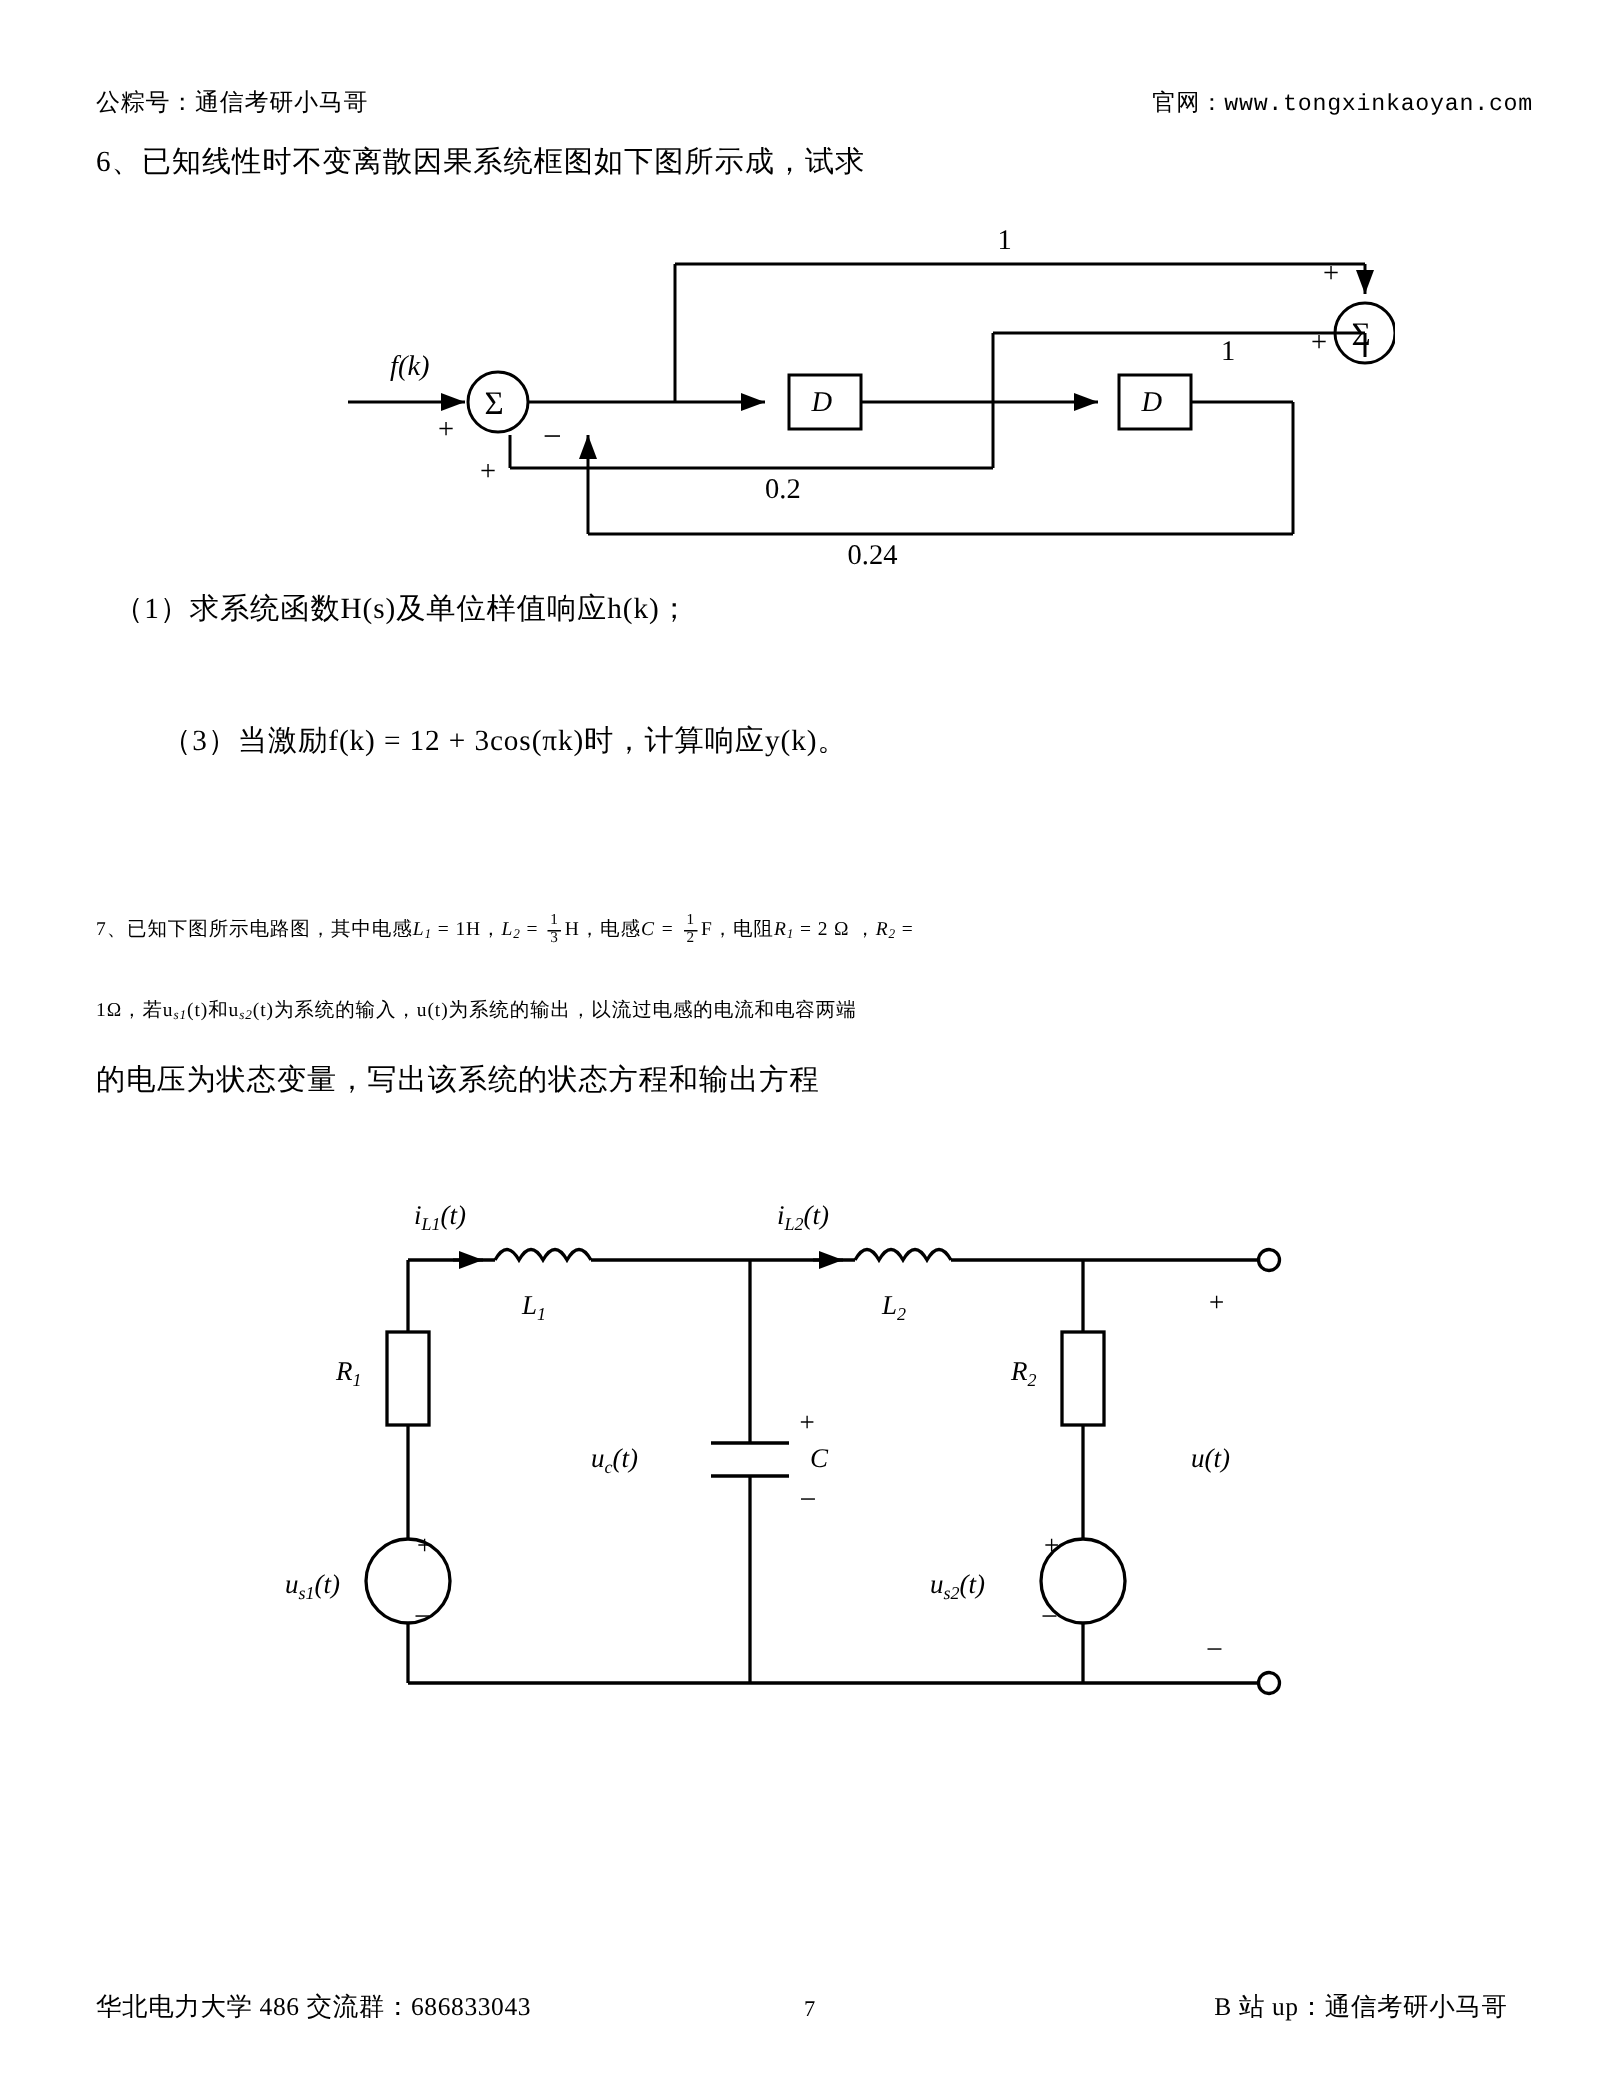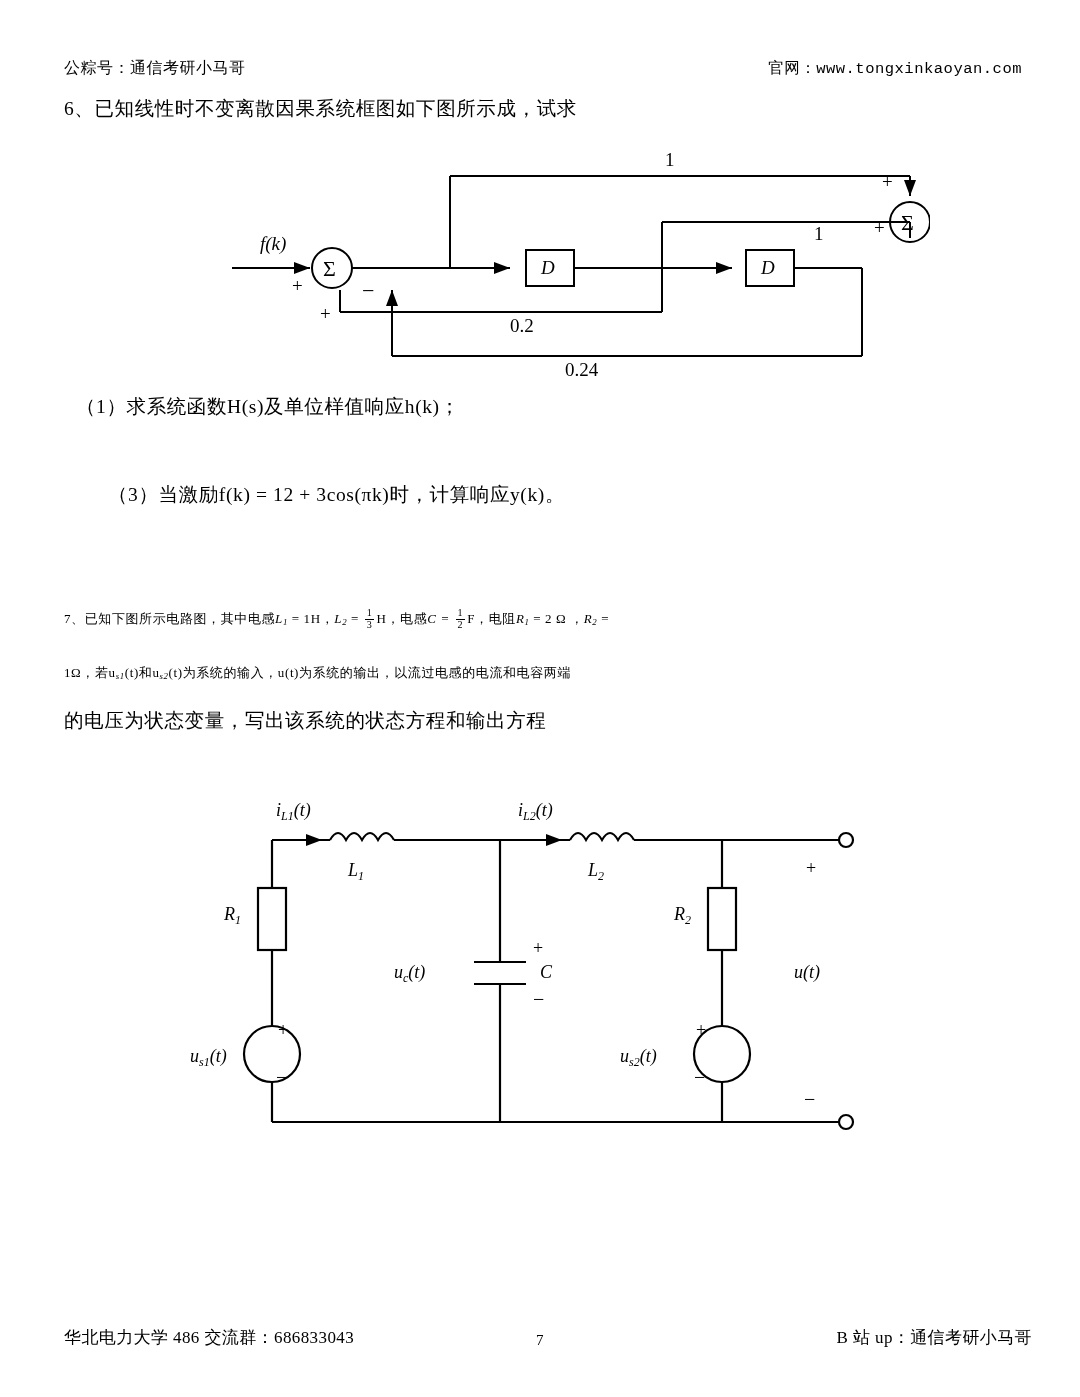--- a/index.html
+++ b/index.html
@@ -63,21 +63,21 @@
   
   .ftr {
     position: absolute;
     bottom: 48px;
     font-size: 17px;
     letter-spacing: 0.4px;
     white-space: nowrap;
   }
   .ftr-left { left: 64px; }
   .ftr-center { left: 50%; transform: translateX(-50%); font-size: 15px; }
-  .ftr-right { right: 48px; text-align: right; }
+  .ftr-right { right: 75px; text-align: right; }
 
   
   .fig { position: absolute; }
   svg text { font-family: "Liberation Serif", serif; }
 </style>
 </head>
 <body>
 
 <div class="page">
 

